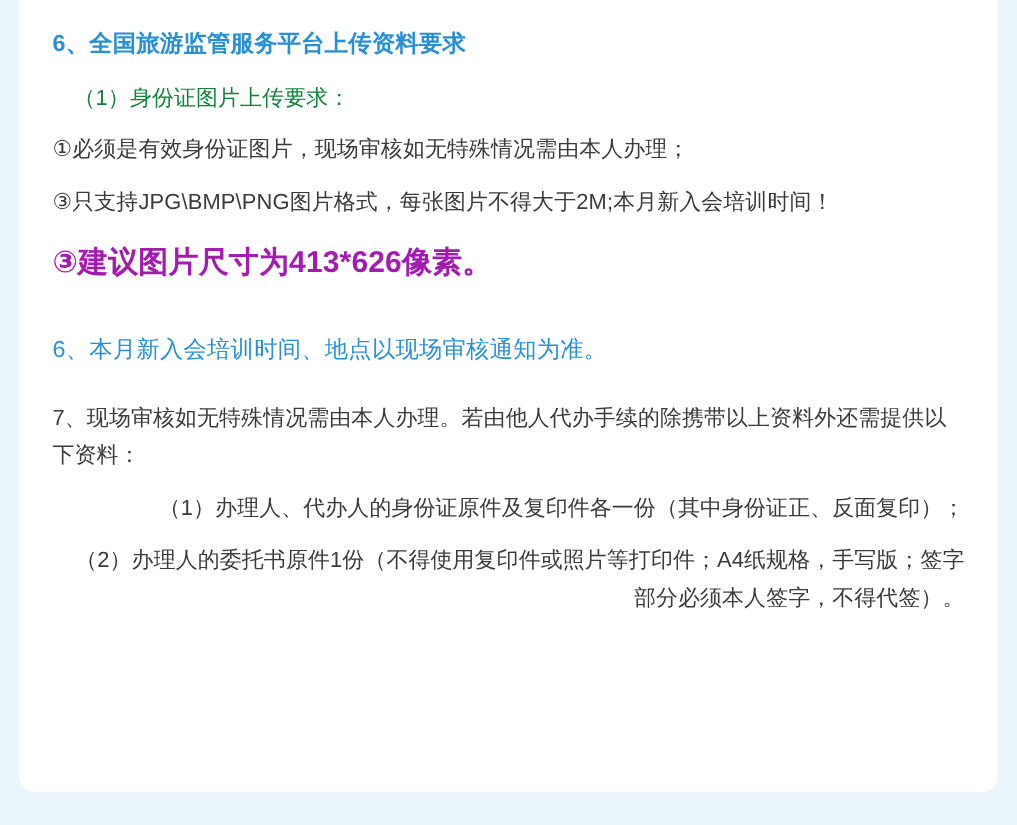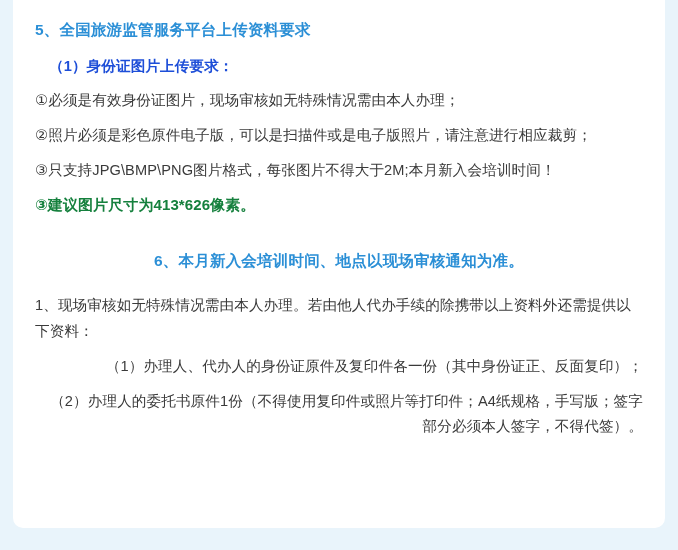--- a/index.html
+++ b/index.html
@@ -39,49 +39,47 @@
   .heading {
     color: #2b8fd6;
     font-weight: bold;
     font-size: 15.5px;
     line-height: 1.6;
     letter-spacing: 0.2px;
     margin: 0 0 12px 0;
   }
   .heading-2 {
     color: #2b8fd6;
-    font-weight: bold;
+    font-weight: normal;
     font-size: 15.5px;
     line-height: 1.6;
     letter-spacing: 0.2px;
     margin: 0;
-    text-align: center;
   }
   .sub {
-    color: #1d4ed8;
+    color: #15803d;
     font-size: 14.6px;
     line-height: 1.62;
     margin: 0 0 11px 0;
     letter-spacing: 0.1px;
-    font-weight: bold;
   }
   .sub-indent {
     text-indent: 14px;
   }
   .item {
     color: #3a3a3a;
     font-size: 14.6px;
     line-height: 1.62;
     margin: 0 0 11px 0;
     letter-spacing: 0.1px;
   }
   .item-blue {
-    color: #15803d;
+    color: #a21caf;
     font-weight: bold;
-    font-size: 15px;
+    font-size: 20px;
     line-height: 1.62;
     margin: 0 0 11px 0;
     letter-spacing: 0.1px;
   }
   .gap-lg {
     height: 20px;
   }
   .para {
     color: #3a3a3a;
     font-size: 14.6px;
@@ -102,41 +100,40 @@
     background: #e9f4fb;
   }
 </style>
 </head>
 <body>
 
 <div class="page">
   <div class="card">
 
     <div class="section">
-      <div class="heading">5、全国旅游监管服务平台上传资料要求</div>
+      <div class="heading">6、全国旅游监管服务平台上传资料要求</div>
 
       <div class="sub sub-indent">（1）身份证图片上传要求：</div>
 
       <div class="item">①必须是有效身份证图片，现场审核如无特殊情况需由本人办理；</div>
-      <div class="item">②照片必须是彩色原件电子版，可以是扫描件或是电子版照片，请注意进行相应裁剪；</div>
       <div class="item">③只支持JPG\BMP\PNG图片格式，每张图片不得大于2M;本月新入会培训时间！</div>
 
 
       <div class="item-blue">③建议图片尺寸为413*626像素。</div>
     </div>
 
     <div class="gap-lg"></div>
 
     <div class="section">
       <div class="heading-2">6、本月新入会培训时间、地点以现场审核通知为准。</div>
     </div>
 
     <div class="gap-lg"></div>
 
     <div class="section">
-      <div class="para">1、现场审核如无特殊情况需由本人办理。若由他人代办手续的除携带以上资料外还需提供以下资料：</div>
+      <div class="para">7、现场审核如无特殊情况需由本人办理。若由他人代办手续的除携带以上资料外还需提供以下资料：</div>
       <div class="para para-indent">（1）办理人、代办人的身份证原件及复印件各一份（其中身份证正、反面复印）；</div>
       <div class="para para-indent">（2）办理人的委托书原件1份（不得使用复印件或照片等打印件；A4纸规格，手写版；签字 部分必须本人签字，不得代签）。</div>
     </div>
 
   </div>
   <div class="bottom-strip"></div>
 </div>
 
 </body></html>

